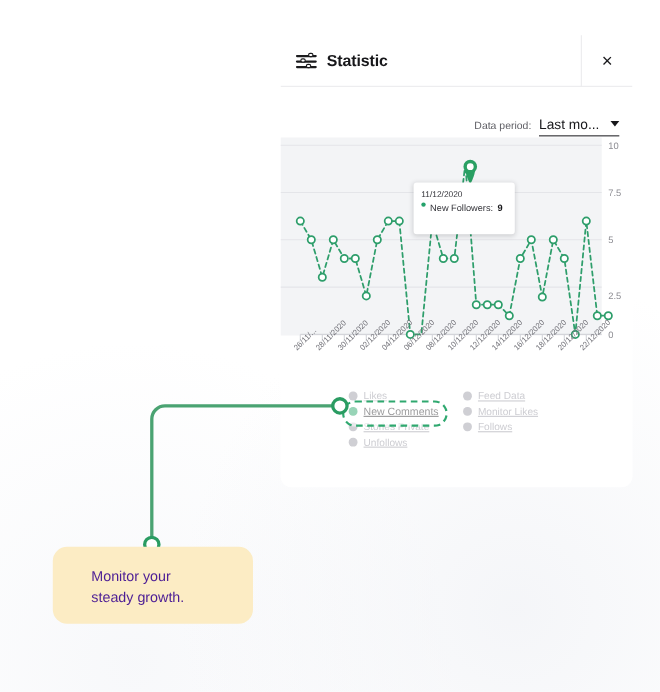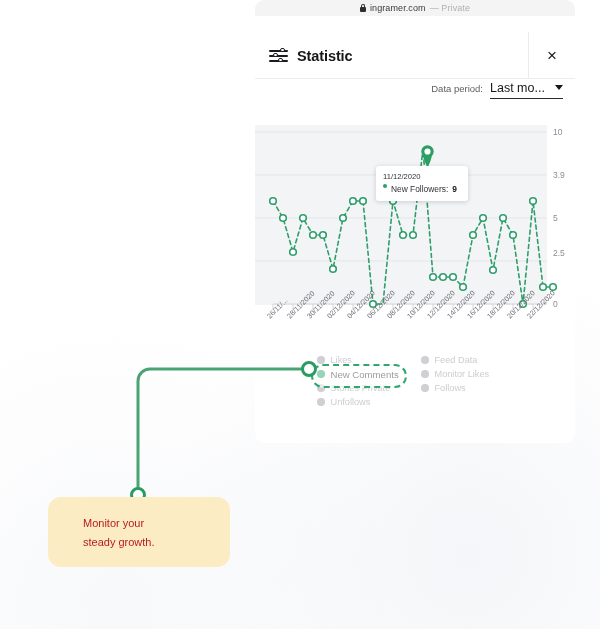--- a/index.html
+++ b/index.html
@@ -207,20 +207,21 @@
     white-space: nowrap;
   }
   .period-select {
     width: 73px;
     border-bottom: 1px solid #2a2a2e;
     padding-bottom: 3px;
     display: flex;
     align-items: center;
     justify-content: space-between;
     cursor: pointer;
+    margin-top: 25px;
   }
   .period-value {
     font-size: 12.5px;
     color: #17171a;
     white-space: nowrap;
   }
   .chev {
     width: 0; height: 0;
     border-left: 4px solid transparent;
     border-right: 4px solid transparent;
@@ -270,21 +271,21 @@
 
   
   .chart-tooltip {
     position: absolute;
     left: 121px;
     top: 41px;
     width: 92px;
     background: #ffffff;
     border-radius: 3px;
     box-shadow: 0 1px 5px rgba(20,20,30,0.18);
-    padding: 6px 7px 7px 7px;
+    padding: 6px 7px 19px 7px;
     box-sizing: border-box;
   }
   .tt-date {
     font-size: 7.6px;
     color: #303036;
     margin-bottom: 3px;
   }
   .tt-row {
     display: flex;
     align-items: flex-start;
@@ -339,20 +340,21 @@
     height: 7.5px;
     border-radius: 50%;
     background: #cfcfd4;
     flex: 0 0 auto;
   }
   .legend-dot.on { background: #1ba05f; }
   .legend-text {
     font-size: 9.2px;
     color: #cdcdd2;
     white-space: nowrap;
+    text-decoration: underline;
   }
   .legend-text.on { color: #17171a; font-size: 9.6px; }
 
   
   .legend-highlight {
     position: absolute;
     left: 56px;
     top: 19px;
     width: 96px;
     height: 24px;
@@ -378,38 +380,33 @@
     width: 182px;
     height: 70px;
     background: #fcecc4;
     border-radius: 13px;
     box-sizing: border-box;
   }
   .callout-text {
     position: absolute;
     left: 35px;
     top: 17px;
-    font-size: 11px;
+    font-size: 13px;
     line-height: 19px;
-    color: #b91c1c;
+    color: #4c1d95;
     white-space: pre-line;
   }
 </style>
 </head>
 <body>
 
 <div class="page-wash"></div>
 
 <div class="browser">
 
-  <div class="browser-chrome">
-    <span class="lock-icon"></span>
-    <span class="chrome-url">ingramer.com</span>
-    <span class="chrome-private">— Private</span>
-  </div>
 
   <div class="browser-body">
 
     <div class="modal-header">
       <div class="header-left">
         <span class="sliders-icon">
           <i class="l1"></i>
             <i class="l2"></i>
             <i class="l3"></i>
           <b class="d1"></b>
@@ -492,23 +489,23 @@
           <circle cx="248" cy="93" r="3.3"></circle>
           <circle cx="258" cy="110" r="3.3"></circle>
           <circle cx="268" cy="179" r="3.3"></circle>
           <circle cx="278" cy="76" r="3.3"></circle>
           <circle cx="288" cy="162" r="3.3"></circle>
           <circle cx="298" cy="162" r="3.3"></circle>
         </g>
       </svg>
 
       <div class="ylabel" style="top:2px;">10</div>
-      <div class="ylabel" style="top:45px;">3.9</div>
+      <div class="ylabel" style="top:45px;">7.5</div>
       <div class="ylabel" style="top:88px;">5</div>
-      <div class="ylabel" style="top:123px;">2.5</div>
+      <div class="ylabel" style="top:139px;">2.5</div>
       <div class="ylabel" style="top:174px;">0</div>
 
       <div class="xlabel" style="left:10px;  top:189px;">26/11/...</div>
       <div class="xlabel" style="left:30px;  top:189px;">28/11/2020</div>
       <div class="xlabel" style="left:50px;  top:189px;">30/11/2020</div>
       <div class="xlabel" style="left:70px;  top:189px;">02/12/2020</div>
       <div class="xlabel" style="left:90px;  top:189px;">04/12/2020</div>
       <div class="xlabel" style="left:110px; top:189px;">06/12/2020</div>
       <div class="xlabel" style="left:130px; top:189px;">08/12/2020</div>
       <div class="xlabel" style="left:150px; top:189px;">10/12/2020</div>

